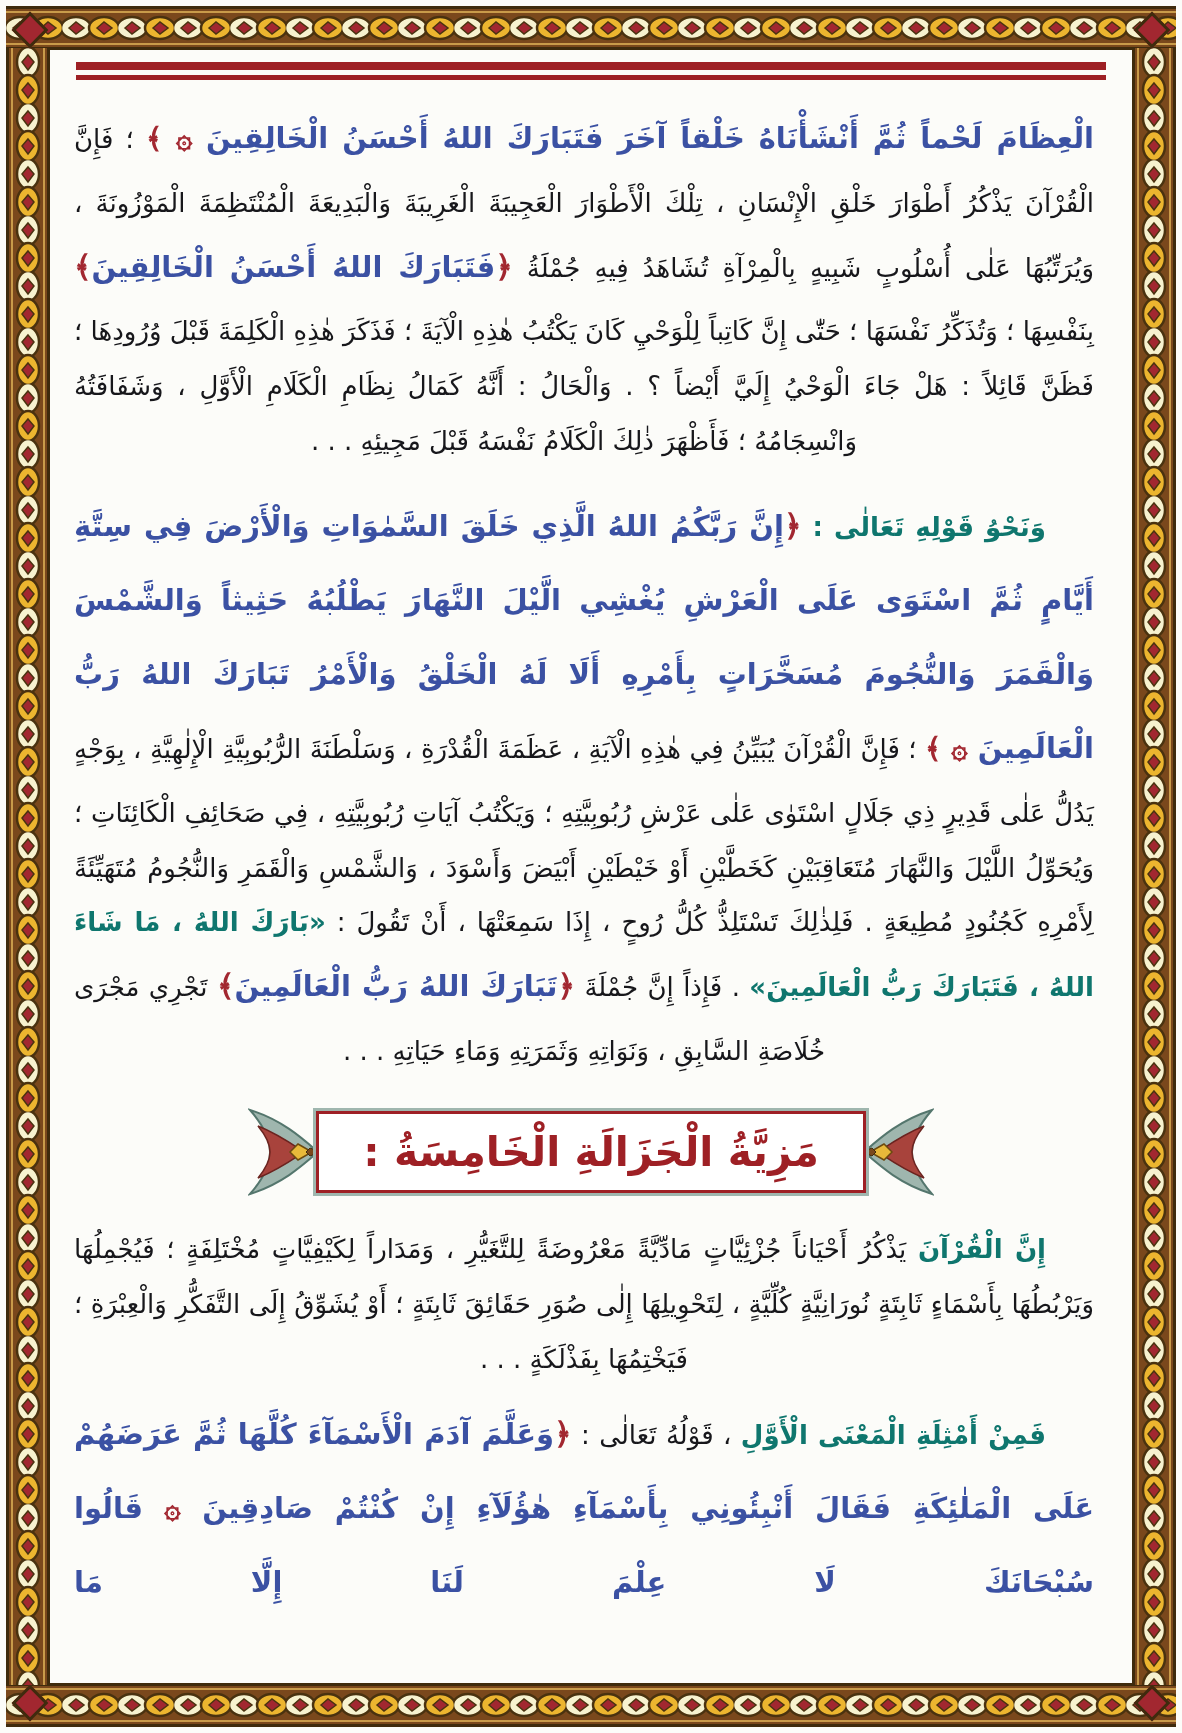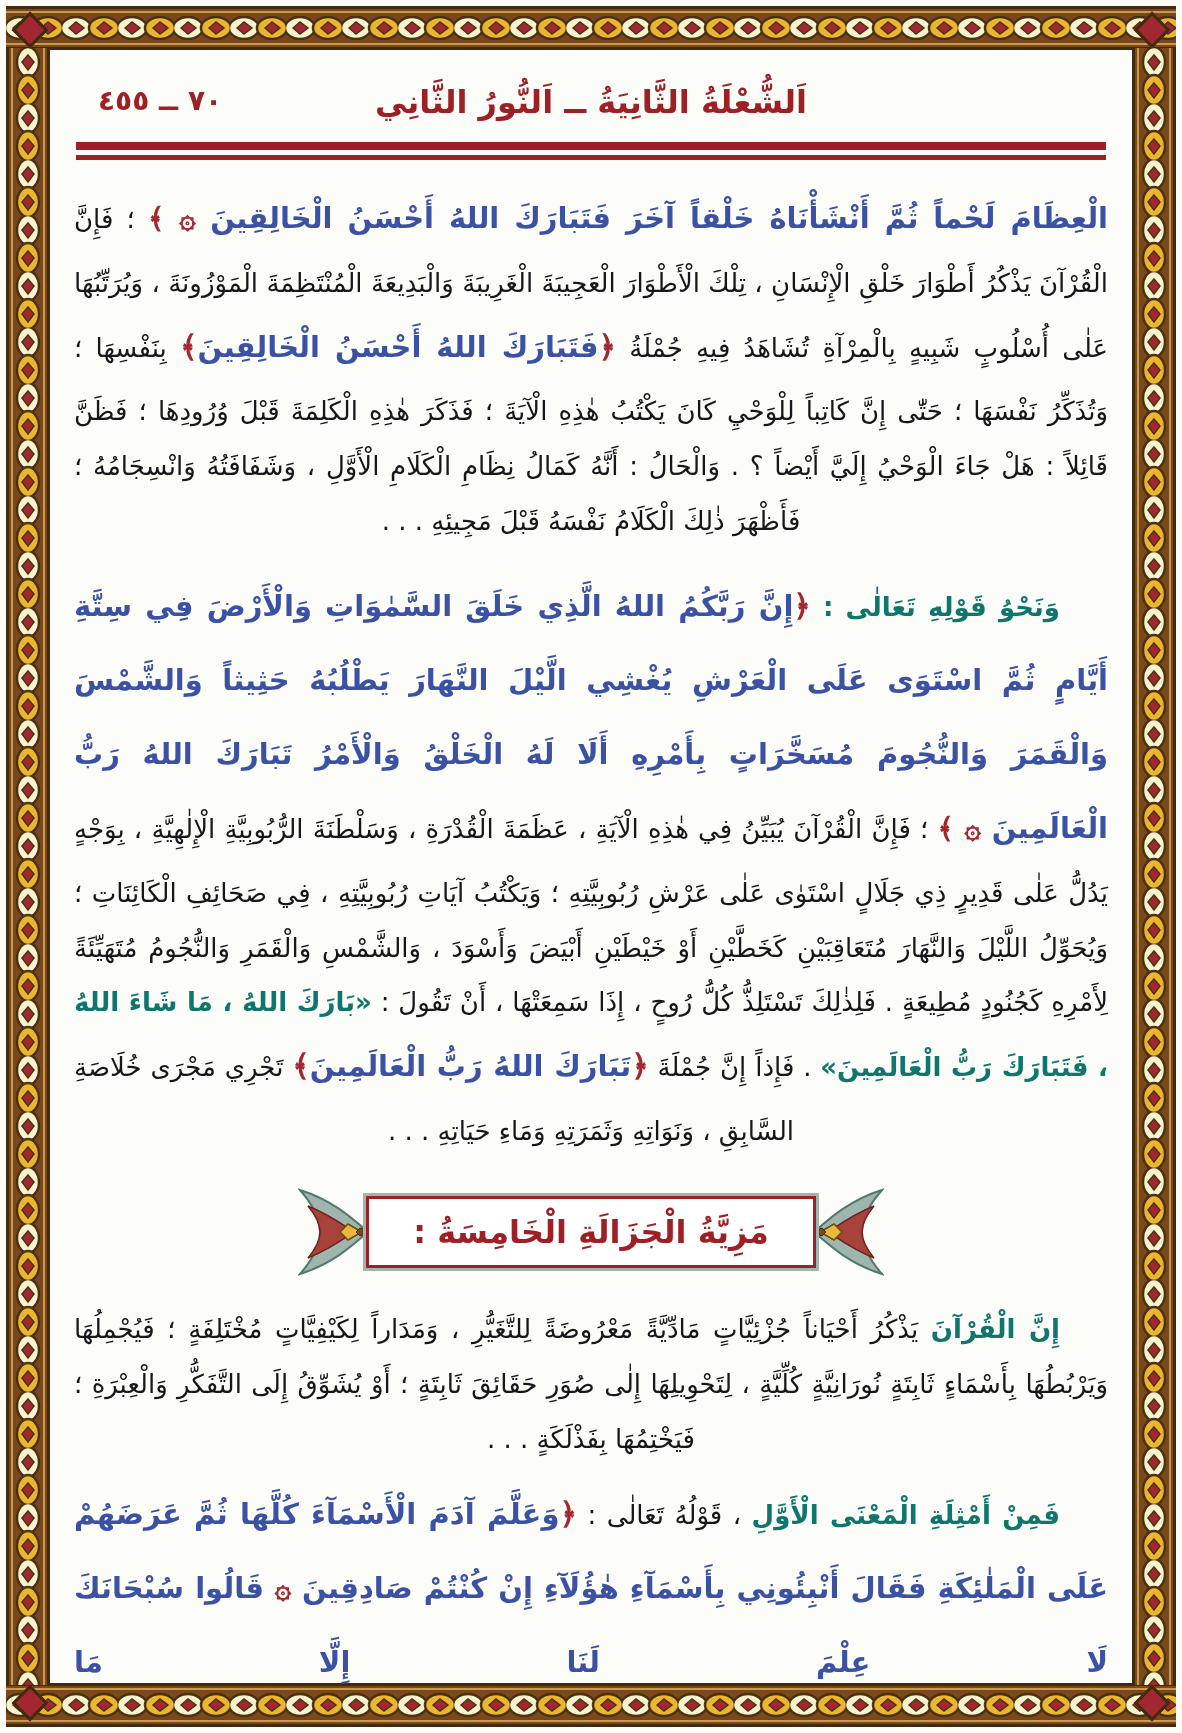--- a/index.html
+++ b/index.html
@@ -40,21 +40,21 @@
   .title{
     text-align:center;color:#9E2025;font-weight:bold;
     font-size:32px;line-height:48px;
   }
   .rules{margin:12px 4px 0 4px;}
   .rule-a{height:8px;background:#9E2025;}
   .rule-gap{height:5px;}
   .rule-b{height:5px;background:#9E2025;}
 
   .para{
-    margin:22px 2px 0 2px;
+    margin:22px 16px 0 2px;
     font-size:26px;
     line-height:2.1;
     text-align:justify;
     color:#17171B;
     direction:rtl;
   }
   .indent{text-indent:48px;}
   .plast-center{text-align-last:center;}
   .plast-justify{text-align-last:justify;}
   .seg-body{color:#17171B;}
@@ -73,21 +73,21 @@
   .orn-box{
     flex:0 0 auto;
     background:#FFFFFF;
     border:3px solid #9E2025;
     box-shadow:0 0 0 3px #9FB6AE;
     padding:14px 44px;
     margin:0 -6px;
     position:relative;z-index:2;
   }
   .orn-box .orn-label{
-    color:#9E2025;font-weight:bold;font-size:32px;white-space:nowrap;
+    color:#9E2025;font-weight:bold;font-size:41px;white-space:nowrap;
   }
 </style>
 </head>
 <body>
 
 <div class="page">
 
   <svg class="frame-strip frame-top">
     <defs>
       <pattern id="chainH1" width="56" height="44" patternUnits="userSpaceOnUse">
@@ -152,24 +152,20 @@
     </defs>
     <rect width="100%" height="100%" fill="url(#chainV2)"></rect>
   </svg>
   <div class="corner c-tl"></div>
   <div class="corner c-tr"></div>
   <div class="corner c-bl"></div>
   <div class="corner c-br"></div>
 
   <div class="content">
 
-    <div class="header">
-      <div class="page-num">٧٠ ــ ٤٥٥</div>
-      <div class="title">اَلشُّعْلَةُ الثَّانِيَةُ ــ اَلنُّورُ الثَّانِي</div>
-    </div>
 
     <div class="rules">
       <div class="rule-a"></div>
       <div class="rule-gap"></div>
       <div class="rule-b"></div>
     </div>
 
     <p class="para plast-center"><span class="seg-quran">الْعِظَامَ لَحْماً ثُمَّ أَنْشَأْنَاهُ خَلْقاً آخَرَ فَتَبَارَكَ اللهُ أَحْسَنُ الْخَالِقِينَ</span><span class="seg-ayah"> ۞ ﴾</span><span class="seg-body"> ؛ فَإِنَّ الْقُرْآنَ يَذْكُرُ أَطْوَارَ خَلْقِ الْإِنْسَانِ ، تِلْكَ الْأَطْوَارَ الْعَجِيبَةَ الْغَرِيبَةَ وَالْبَدِيعَةَ الْمُنْتَظِمَةَ الْمَوْزُونَةَ ، وَيُرَتِّبُهَا عَلٰى أُسْلُوبٍ شَبِيهٍ بِالْمِرْآةِ تُشَاهَدُ فِيهِ جُمْلَةُ </span><span class="seg-bracket">﴿</span><span class="seg-quran">فَتَبَارَكَ اللهُ أَحْسَنُ الْخَالِقِينَ</span><span class="seg-bracket">﴾</span><span class="seg-body"> بِنَفْسِهَا ؛ وَتُذَكِّرُ نَفْسَهَا ؛ حَتّٰى إِنَّ كَاتِباً لِلْوَحْيِ كَانَ يَكْتُبُ هٰذِهِ الْآيَةَ ؛ فَذَكَرَ هٰذِهِ الْكَلِمَةَ قَبْلَ وُرُودِهَا ؛ فَظَنَّ قَائِلاً : هَلْ جَاءَ الْوَحْيُ إِلَيَّ أَيْضاً ؟ . وَالْحَالُ : أَنَّهُ كَمَالُ نِظَامِ الْكَلَامِ الْأَوَّلِ ، وَشَفَافَتُهُ وَانْسِجَامُهُ ؛ فَأَظْهَرَ ذٰلِكَ الْكَلَامُ نَفْسَهُ قَبْلَ مَجِيئِهِ . . .</span></p>
 
     <p class="para indent plast-center"><span class="seg-red">وَنَحْوُ قَوْلِهِ تَعَالٰى : </span><span class="seg-bracket">﴿</span><span class="seg-quran">إِنَّ رَبَّكُمُ اللهُ الَّذِي خَلَقَ السَّمٰوَاتِ وَالْأَرْضَ فِي سِتَّةِ أَيَّامٍ ثُمَّ اسْتَوَى عَلَى الْعَرْشِ يُغْشِي الَّيْلَ النَّهَارَ يَطْلُبُهُ حَثِيثاً وَالشَّمْسَ وَالْقَمَرَ وَالنُّجُومَ مُسَخَّرَاتٍ بِأَمْرِهِ أَلَا لَهُ الْخَلْقُ وَالْأَمْرُ تَبَارَكَ اللهُ رَبُّ الْعَالَمِينَ</span><span class="seg-ayah"> ۞ ﴾</span><span class="seg-body"> ؛ فَإِنَّ الْقُرْآنَ يُبَيِّنُ فِي هٰذِهِ الْآيَةِ ، عَظَمَةَ الْقُدْرَةِ ، وَسَلْطَنَةَ الرُّبُوبِيَّةِ الْإِلٰهِيَّةِ ، بِوَجْهٍ يَدُلُّ عَلٰى قَدِيرٍ ذِي جَلَالٍ اسْتَوٰى عَلٰى عَرْشِ رُبُوبِيَّتِهِ ؛ وَيَكْتُبُ آيَاتِ رُبُوبِيَّتِهِ ، فِي صَحَائِفِ الْكَائِنَاتِ ؛ وَيُحَوِّلُ اللَّيْلَ وَالنَّهَارَ مُتَعَاقِبَيْنِ كَخَطَّيْنِ أَوْ خَيْطَيْنِ أَبْيَضَ وَأَسْوَدَ ، وَالشَّمْسِ وَالْقَمَرِ وَالنُّجُومُ مُتَهَيِّئَةً لِأَمْرِهِ كَجُنُودٍ مُطِيعَةٍ . فَلِذٰلِكَ تَسْتَلِذُّ كُلُّ رُوحٍ ، إِذَا سَمِعَتْهَا ، أَنْ تَقُولَ : </span><span class="seg-red">«بَارَكَ اللهُ ، مَا شَاءَ اللهُ ، فَتَبَارَكَ رَبُّ الْعَالَمِينَ»</span><span class="seg-body"> . فَإِذاً إِنَّ جُمْلَةَ </span><span class="seg-bracket">﴿</span><span class="seg-quran">تَبَارَكَ اللهُ رَبُّ الْعَالَمِينَ</span><span class="seg-bracket">﴾</span><span class="seg-body"> تَجْرِي مَجْرَى خُلَاصَةِ السَّابِقِ ، وَنَوَاتِهِ وَثَمَرَتِهِ وَمَاءِ حَيَاتِهِ . . .</span></p>

